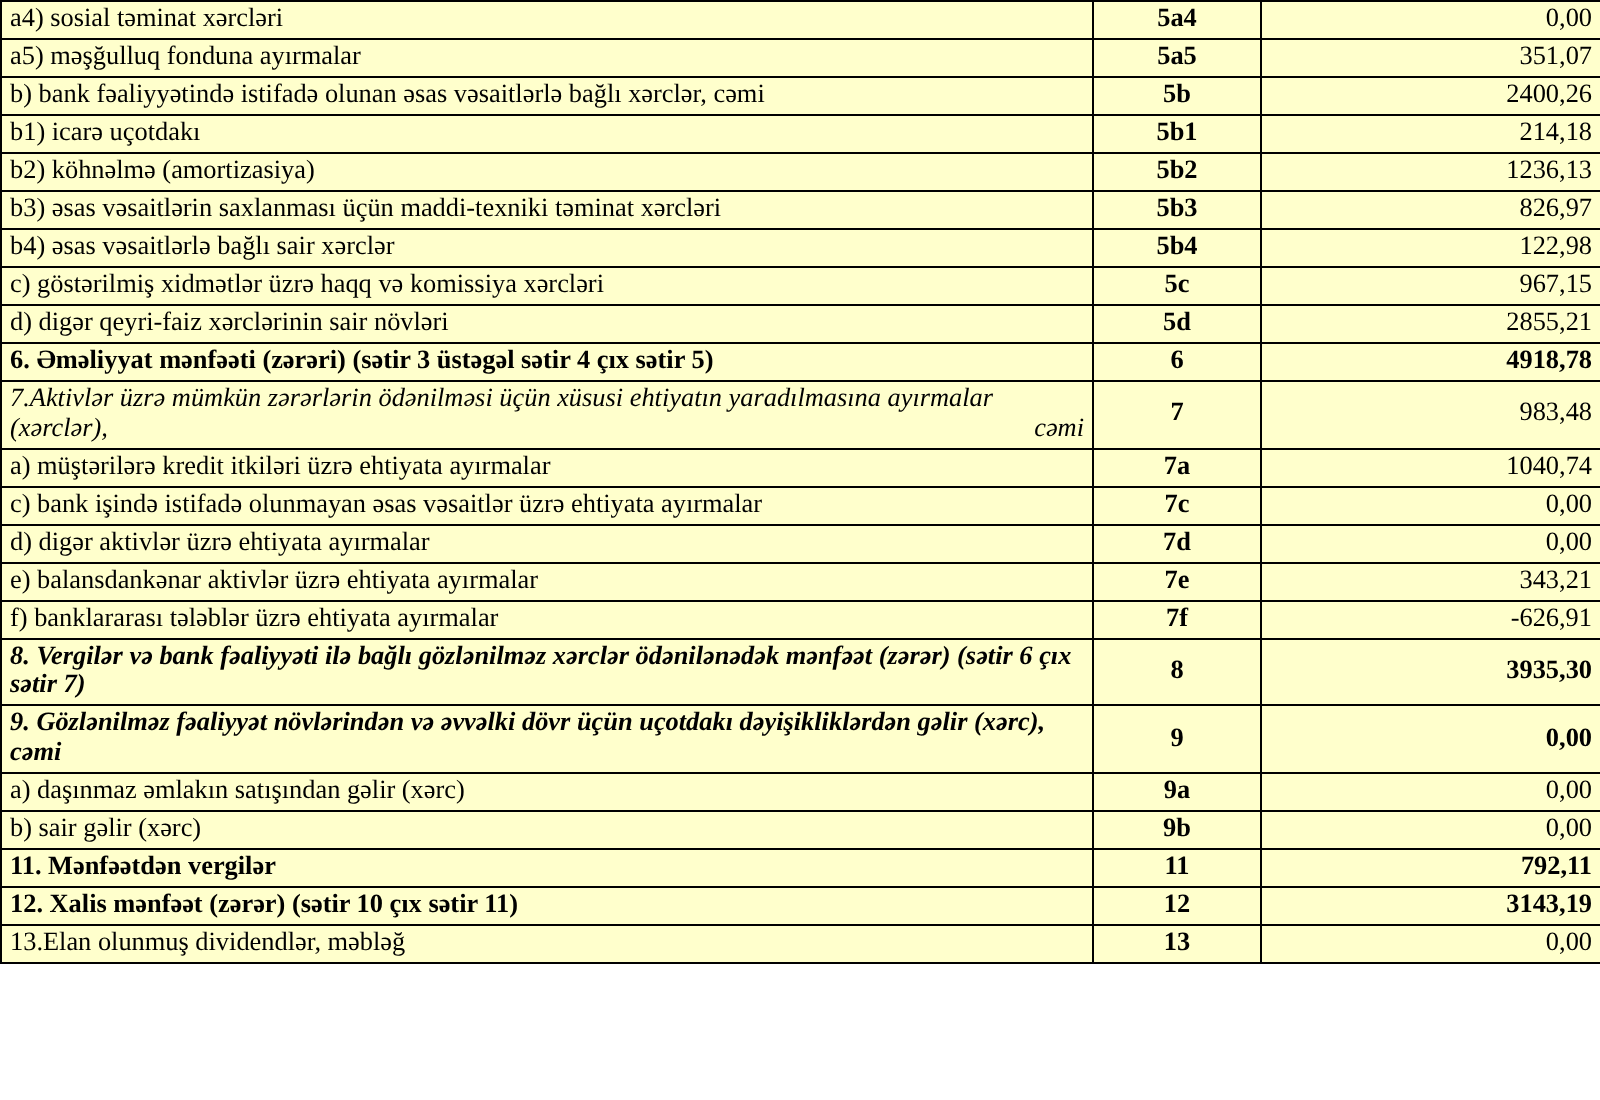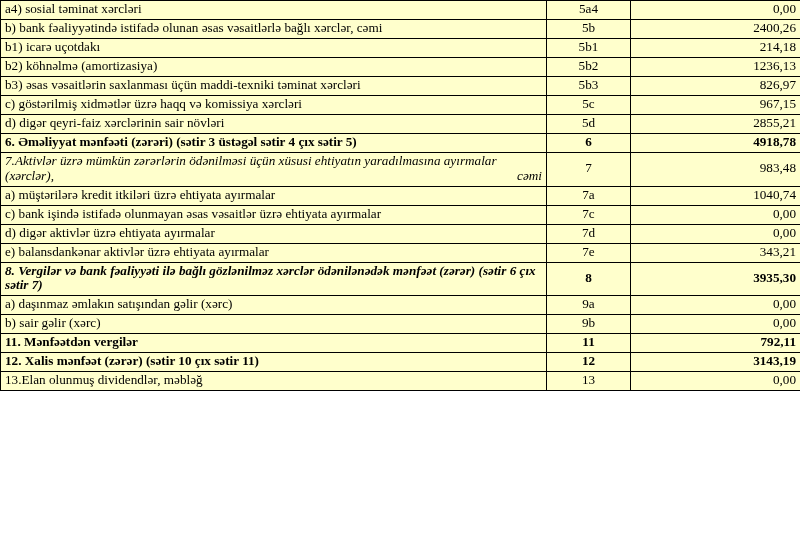--- a/index.html
+++ b/index.html
@@ -31,21 +31,21 @@
     line-height: 1.12;
     padding: 1px 4px 2px 4px;
     vertical-align: middle;
     color: #000000;
     background: #ffffcc;
     height: 19px;
     box-sizing: border-box;
     overflow: hidden;
   }
   td.c-label { width: 546px; text-align: left; }
-  td.c-code  { width: 84px;  text-align: center; }
+  td.c-code  { width: 84px;  text-align: center; font-weight: bold; }
   td.c-val   { width: 170px; text-align: right; padding-right: 5px; }
 
   .ind1 { padding-left: 14px; }
   .ind2 { padding-left: 26px; }
   .bold { font-weight: bold; }
   .just { text-align: justify; text-align-last: justify; }
   .tall { height: 38px; }
   .wrapcell { line-height: 1.16; font-style: italic; }
 </style>
 </head>
@@ -53,38 +53,48 @@
 
 <div id="sheet">
   <table class="fin">
     <tbody id="rows">
         <tr>
           <td class="c-label ind2">a4) sosial təminat xərcləri</td>
           <td class="c-code">5a4</td>
           <td class="c-val">0,00</td>
         </tr>
         <tr>
+          <td class="c-label ind2">a5) məşğulluq fonduna ayırmalar</td>
+          <td class="c-code">5a5</td>
+          <td class="c-val">351,07</td>
+        </tr>
+        <tr>
           <td class="c-label ind1">b) bank fəaliyyətində istifadə olunan əsas vəsaitlərlə bağlı xərclər, cəmi</td>
           <td class="c-code">5b</td>
           <td class="c-val">2400,26</td>
         </tr>
         <tr>
           <td class="c-label ind2">b1) icarə uçotdakı</td>
           <td class="c-code">5b1</td>
           <td class="c-val">214,18</td>
         </tr>
         <tr>
           <td class="c-label ind2">b2) köhnəlmə (amortizasiya)</td>
           <td class="c-code">5b2</td>
           <td class="c-val">1236,13</td>
         </tr>
         <tr>
           <td class="c-label ind2">b3) əsas vəsaitlərin saxlanması üçün maddi-texniki təminat xərcləri</td>
           <td class="c-code">5b3</td>
           <td class="c-val">826,97</td>
+        </tr>
+        <tr>
+          <td class="c-label ind2">b4) əsas vəsaitlərlə bağlı sair xərclər</td>
+          <td class="c-code">5b4</td>
+          <td class="c-val">122,98</td>
         </tr>
         <tr>
           <td class="c-label ind1">c) göstərilmiş xidmətlər üzrə haqq və komissiya xərcləri</td>
           <td class="c-code">5c</td>
           <td class="c-val">967,15</td>
         </tr>
         <tr>
           <td class="c-label ind1">d) digər qeyri-faiz xərclərinin sair növləri</td>
           <td class="c-code">5d</td>
           <td class="c-val">2855,21</td>
@@ -113,23 +123,33 @@
           <td class="c-label ind1">d) digər aktivlər üzrə ehtiyata ayırmalar</td>
           <td class="c-code">7d</td>
           <td class="c-val">0,00</td>
         </tr>
         <tr>
           <td class="c-label ind1">e) balansdankənar aktivlər üzrə ehtiyata ayırmalar</td>
           <td class="c-code">7e</td>
           <td class="c-val">343,21</td>
         </tr>
         <tr>
+          <td class="c-label ind1">f) banklararası tələblər üzrə ehtiyata ayırmalar</td>
+          <td class="c-code">7f</td>
+          <td class="c-val">-626,91</td>
+        </tr>
+        <tr>
           <td class="c-label bold tall wrapcell">8. Vergilər və bank fəaliyyəti ilə bağlı gözlənilməz xərclər ödənilənədək mənfəət (zərər) (sətir 6 çıx sətir 7)</td>
           <td class="c-code bold tall">8</td>
           <td class="c-val bold tall">3935,30</td>
+        </tr>
+        <tr>
+          <td class="c-label bold tall wrapcell just">9. Gözlənilməz fəaliyyət növlərindən və əvvəlki dövr üçün uçotdakı dəyişikliklərdən gəlir (xərc), cəmi</td>
+          <td class="c-code bold tall">9</td>
+          <td class="c-val bold tall">0,00</td>
         </tr>
         <tr>
           <td class="c-label ind1">a) daşınmaz əmlakın satışından gəlir (xərc)</td>
           <td class="c-code">9a</td>
           <td class="c-val">0,00</td>
         </tr>
         <tr>
           <td class="c-label ind1">b) sair gəlir (xərc)</td>
           <td class="c-code">9b</td>
           <td class="c-val">0,00</td>

